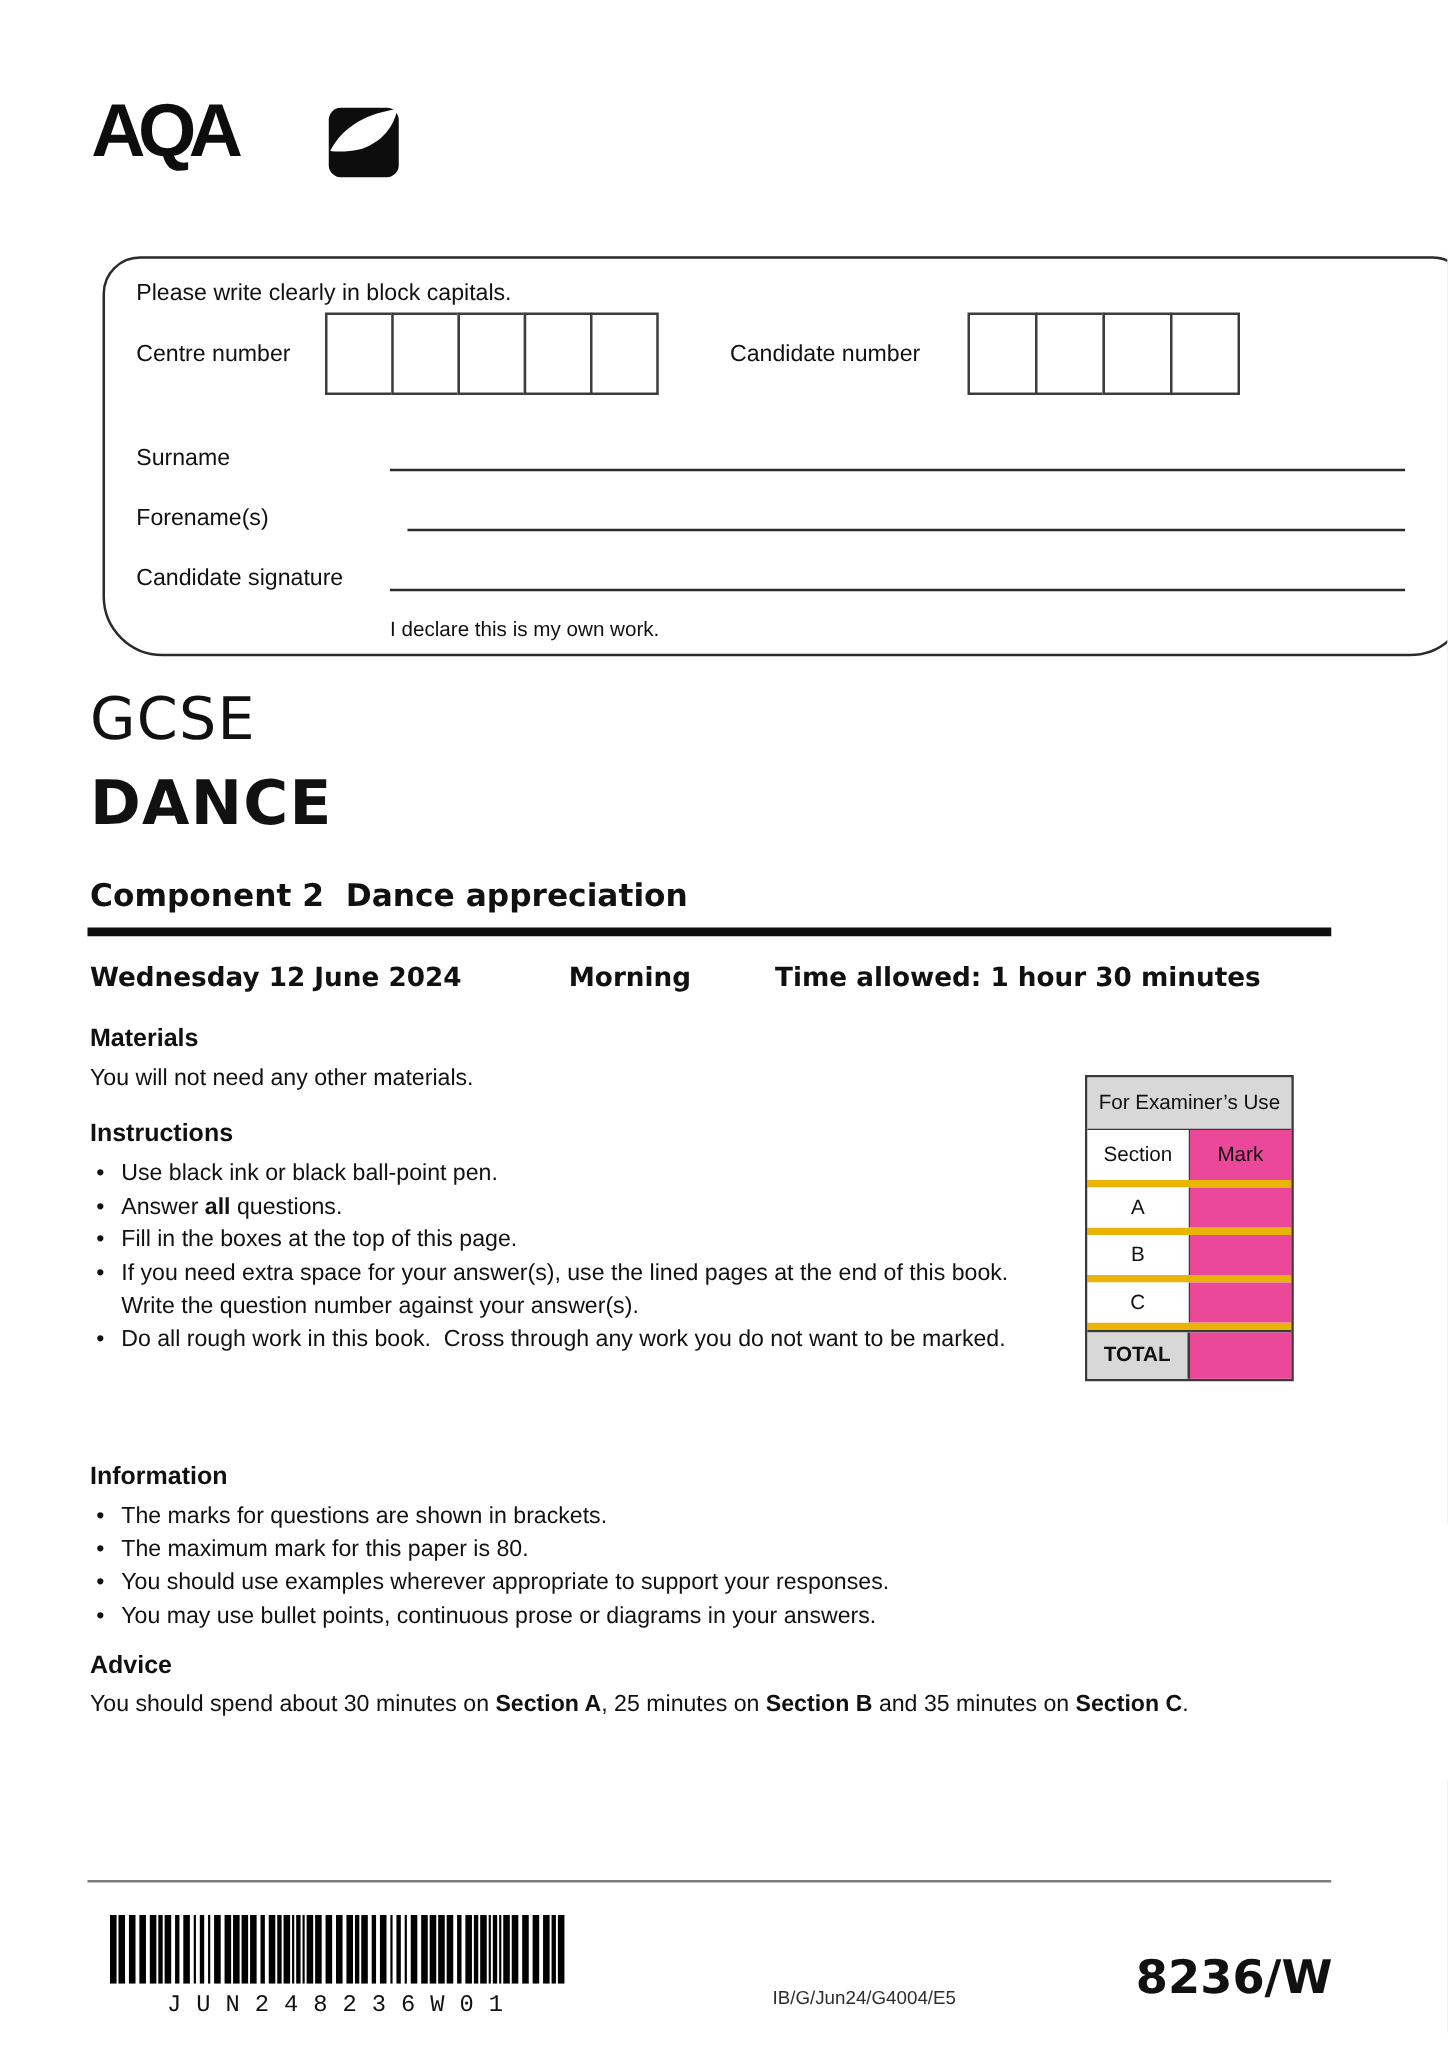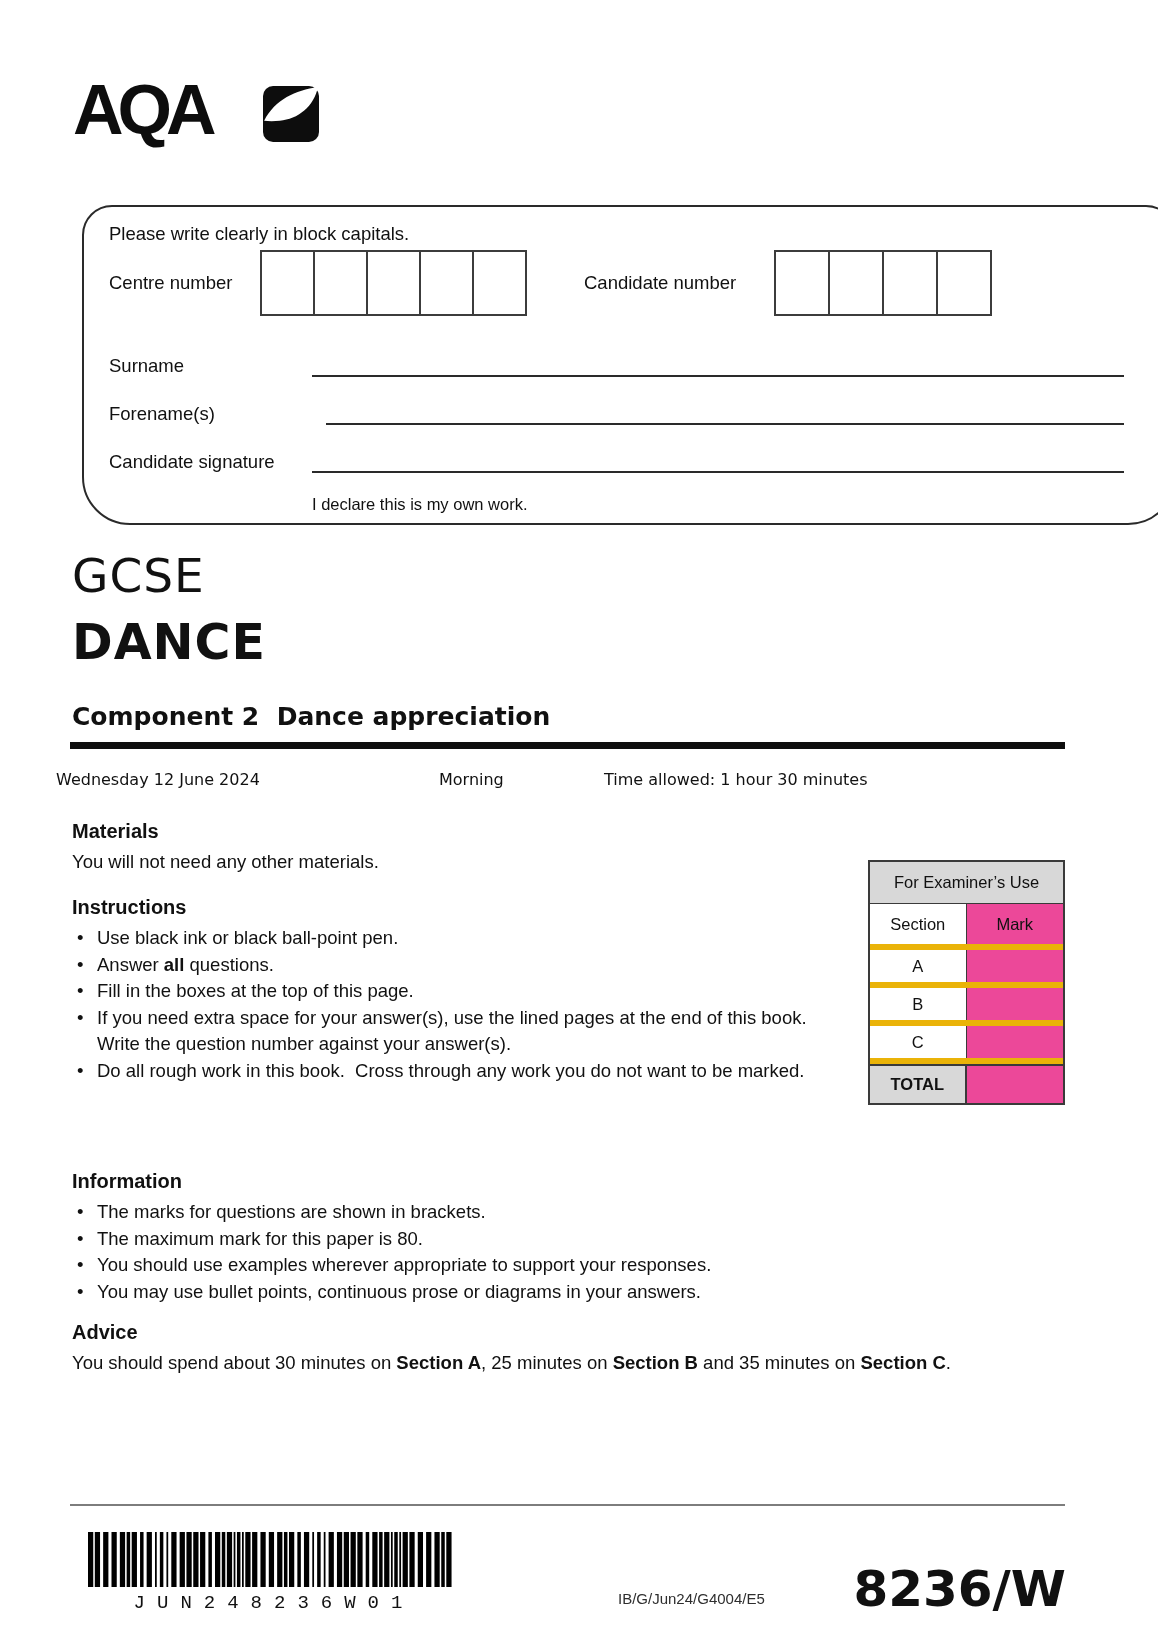--- a/index.html
+++ b/index.html
@@ -2,21 +2,21 @@
 <html><head>
 <meta charset="utf-8">
 <style>
   html,body{margin:0;padding:0;background:#e8e8e8;}
   .page{position:relative;width:1158px;height:1637px;background:#ffffff;
         font-family:"Liberation Sans",sans-serif;color:#111;overflow:hidden;margin:0 auto;}
 
   
   .logo{position:absolute;left:73px;top:84px;width:260px;height:92px;}
   .logo .aqa-text{position:absolute;left:0;top:-14px;font-family:"Liberation Sans",sans-serif;
-        font-weight:bold;font-size:70px;letter-spacing:-6px;color:#0d0d0d;}
+        font-weight:bold;font-size:60px;letter-spacing:-6px;color:#0d0d0d;}
   .logo svg{position:absolute;left:189px;top:2px;}
 
   
   .details-box{position:absolute;left:82px;top:205px;width:1094px;height:320px;
         border:2px solid #2a2a2a;border-radius:30px 30px 48px 48px;box-sizing:border-box;}
   .please{position:absolute;left:25px;top:16px;font-size:18.5px;}
   .numbers-row{position:absolute;left:25px;top:42px;height:68px;display:flex;align-items:center;}
   .num-label{font-size:18.5px;}
   .lbl-centre{width:151px;}
   .lbl-candidate{width:190px;margin-left:57px;}
@@ -31,62 +31,62 @@
   .row-forename{top:192px;gap:14px;}
   .row-signature{top:240px;}
   .declaration{position:absolute;left:228px;top:288px;font-size:16.5px;}
 
   
   .title-block{position:absolute;left:72px;top:548px;font-family:"DejaVu Sans",sans-serif;}
   .t-qual{font-size:47px;font-weight:400;letter-spacing:1px;line-height:56px;}
   .t-subject{font-size:49px;font-weight:bold;letter-spacing:1px;line-height:58px;margin-top:10px;}
   .t-component{font-size:25px;font-weight:bold;margin-top:30px;white-space:pre-wrap;}
   .thick-rule{position:absolute;left:70px;top:742px;width:995px;height:7px;background:#0e0e0e;}
-  .date-row{position:absolute;left:56px;top:770px;width:995px;height:32px;
-        font-family:"DejaVu Sans",sans-serif;font-size:16px;}
+  .date-row{position:absolute;left:72px;top:770px;width:995px;height:32px;
+        font-family:"DejaVu Sans",sans-serif;font-size:21px;font-weight:bold;}
   .date-row span{position:absolute;top:0;white-space:nowrap;}
   .d-date{left:0;}
   .d-session{left:383px;}
   .d-time{left:548px;}
 
   
   .section{position:absolute;left:72px;}
   .sec-materials{top:820px;}
   .sec-instructions{top:896px;width:742px;}
   .sec-information{top:1170px;width:950px;}
   .sec-advice{top:1321px;width:952px;}
   .sec-h{font-size:20px;font-weight:bold;margin:0 0 6px 0;}
   .sec-p{font-size:18.5px;margin:0;line-height:26.5px;white-space:pre-wrap;}
   ul.bullets{list-style:none;margin:4px 0 0 0;padding:0;}
   ul.bullets li{position:relative;padding-left:25px;font-size:18.5px;line-height:26.5px;white-space:pre-wrap;}
   ul.bullets li::before{content:"\2022";position:absolute;left:5px;}
 
   
-  .ex-table{position:absolute;left:868px;top:860px;width:197px;border:2px solid #3a3a3a;
+  .ex-table{position:absolute;left:868px;top:860px;width:167px;border:2px solid #3a3a3a;
         box-sizing:border-box;font-size:16.5px;background:#fff;}
   .ex-title{height:41px;background:#d8d8d8;border-bottom:1px solid #3a3a3a;
         display:flex;align-items:center;justify-content:center;}
   .ex-row{display:flex;border-bottom:6px solid #eab308;}
   .ex-row:last-child{border-bottom:none;}
   .ex-c1,.ex-c2{width:50%;display:flex;align-items:center;justify-content:center;box-sizing:border-box;}
   .ex-c1{border-right:1px solid #3a3a3a;background:#fff;}
   .ex-c2{background:#ec4899;}
   .ex-head{height:40px;}
   .ex-mark{height:32px;}
   .ex-total{height:37px;border-top:2px solid #3a3a3a;font-weight:bold;}
   .ex-total .ex-c1{background:#d8d8d8;border-right:2px solid #3a3a3a;}
 
   
   .footer-rule{position:absolute;left:70px;top:1504px;width:995px;height:2px;background:#7d7d7d;}
   .barcode{position:absolute;left:88px;top:1532px;width:372px;}
   .barcode-text{margin-top:1px;text-align:center;font-family:"Liberation Mono",monospace;
         font-size:19px;letter-spacing:12px;white-space:nowrap;}
   .ref-code{position:absolute;left:618px;top:1590px;font-size:15px;color:#2e2e2e;}
   .paper-code{position:absolute;right:92px;top:1560px;font-family:"DejaVu Sans",sans-serif;
-        font-weight:bold;font-size:50px;}
+        font-weight:bold;font-size:37px;}
 </style>
 </head>
 <body>
 
 <div class="page">
 
   <div class="logo">
     <span class="aqa-text">AQA</span>
     <svg width="58" height="56" viewBox="0 0 100 100">
       <rect x="0" y="0" width="100" height="100" rx="18" fill="#0d0d0d"></rect>

